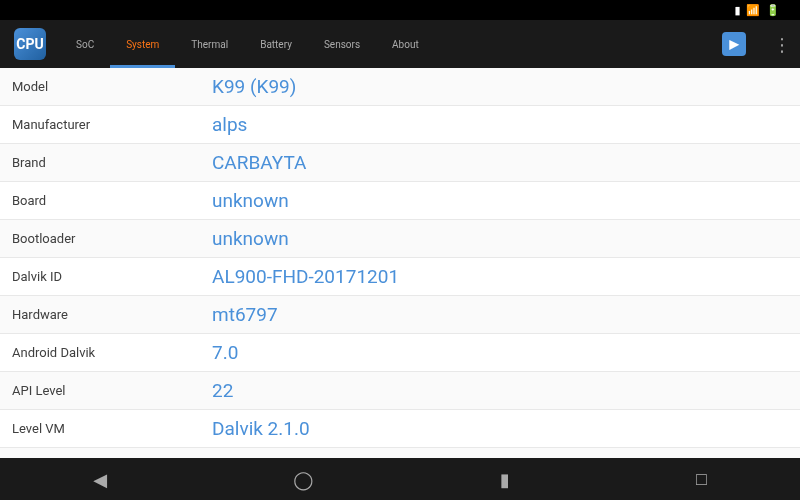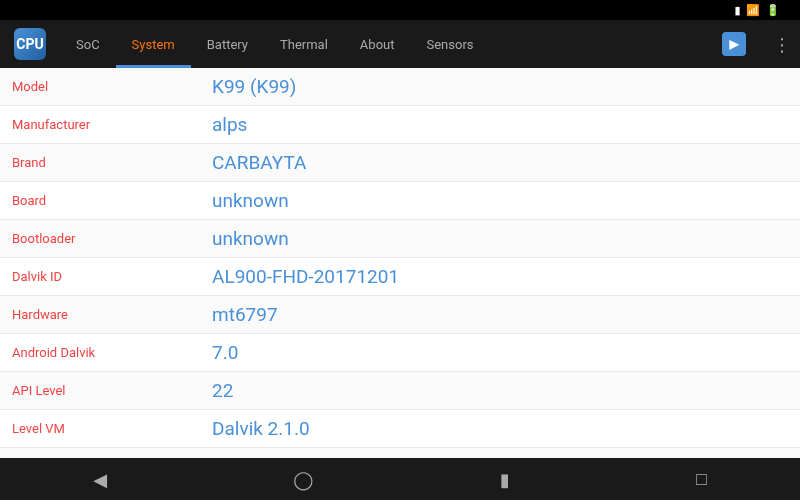--- a/index.html
+++ b/index.html
@@ -60,21 +60,21 @@
       display: flex;
       align-items: flex-end;
       height: 100%;
       flex: 1;
     }
     .nav-tab {
       padding: 0 16px;
       height: 100%;
       display: flex;
       align-items: center;
-      font-size: 13px;
+      font-size: 10px;
       color: #aaa;
       cursor: pointer;
       position: relative;
       white-space: nowrap;
       margin-top: 19px;
     }
     .nav-tab.active {
       color: #f97316;
     }
     .nav-tab.active::after {
@@ -133,21 +133,21 @@
     }
     .info-row:nth-child(odd) {
       background: #fafafa;
     }
     .info-row:nth-child(even) {
       background: #fff;
     }
     .row-label {
       width: 200px;
       font-size: 13px;
-      color: #ef4444;
+      color: #404040;
       flex-shrink: 0;
     }
     .row-value {
       font-size: 19px;
       color: #4a90d9;
     }
 
     
     #bottom-nav {
       height: 42px;
@@ -176,24 +176,24 @@
   </div>
 </div>
 
 <div id="nav-bar">
   <div id="app-logo">
     <div class="logo-icon">CPU</div>
   </div>
   <div id="nav-tabs">
     <div class="nav-tab">SoC</div>
     <div class="nav-tab active">System</div>
+    <div class="nav-tab">Thermal</div>
     <div class="nav-tab">Battery</div>
-    <div class="nav-tab">Thermal</div>
+    <div class="nav-tab">Sensors</div>
     <div class="nav-tab">About</div>
-    <div class="nav-tab">Sensors</div>
   </div>
   <div id="online-validation">
     <div class="validation-icon">▶</div>
     <span></span>
   </div>
   <div id="more-btn">⋮</div>
 </div>
 
 <div id="content">
 

